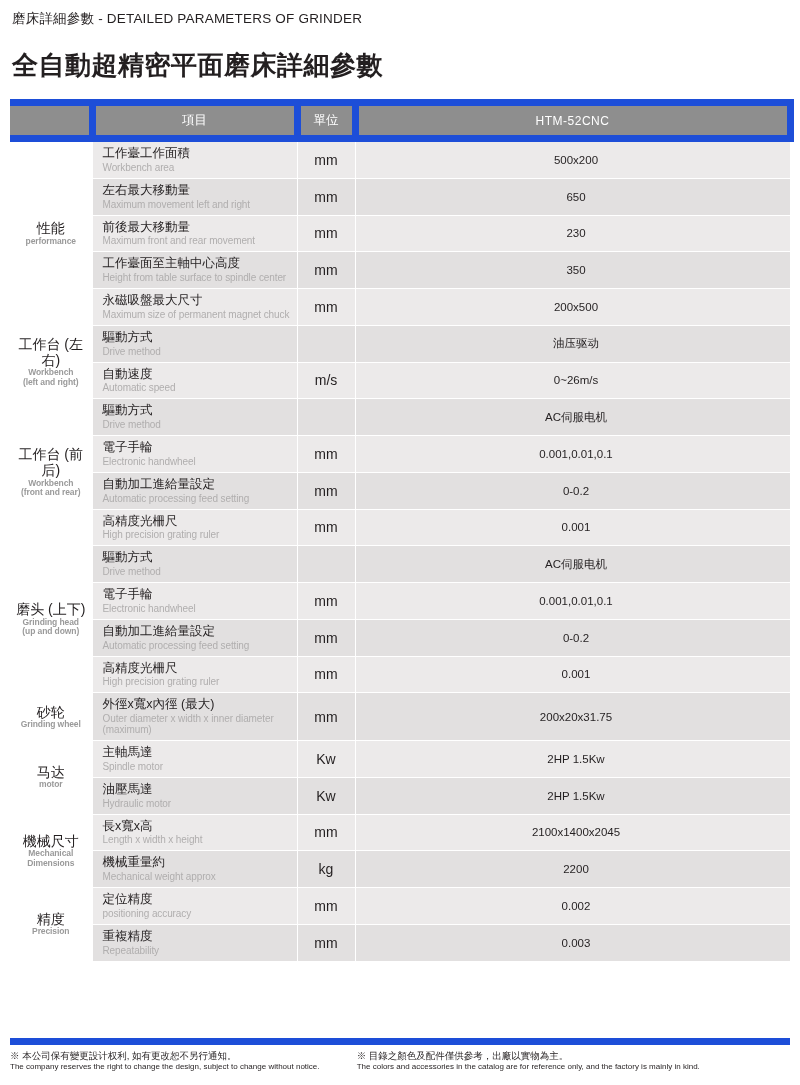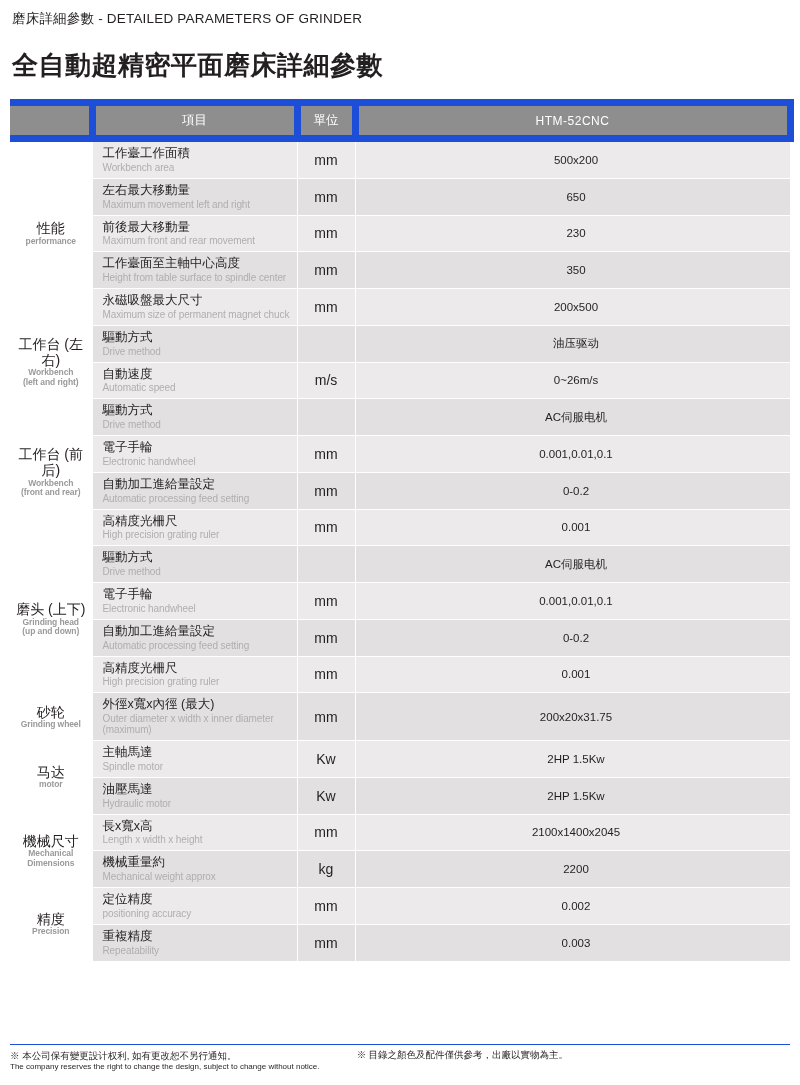--- a/index.html
+++ b/index.html
@@ -78,26 +78,26 @@
 
   tr.shadeA td.item, tr.shadeA td.unit, tr.shadeA td.val { background: #eceaea; margin-top: 12px; }
   tr.shadeB td.item, tr.shadeB td.unit, tr.shadeB td.val { background: #e2e0e0; }
 
   .rowline { height: 36px; }
 
   .footer {
     position: absolute;
     left: 10px; bottom: 8px;
     width: 780px;
-    border-top: 1px solid #1d4ed8;
+    border-top: 7px solid #1d4ed8;
     padding-top: 5px;
     display: flex;
   }
   .footer .col { flex: 1; line-height: 1.25; }
-  .footer .col.right { flex: 1.25; font-family: Liberation Serif, serif; }
+  .footer .col.right { flex: 1.25; }
   .footer .zh { font-size: 9.5px; color: #231f20; }
   .footer .en { font-size: 8px; color: #231f20; }
 </style>
 </head>
 <body>
 
 <div class="page">
 
   <div class="breadcrumb">磨床詳細參數 - DETAILED PARAMETERS OF GRINDER</div>
   <div class="main-title">全自動超精密平面磨床詳細參數</div>
@@ -342,16 +342,17 @@
     </tbody>
   </table>
 
   <div class="footer">
     <div class="col">
       <div class="zh">※ 本公司保有變更設计权利, 如有更改恕不另行通知。</div>
       <div class="en">The company reserves the right to change the design, subject to change without notice.</div>
     </div>
     <div class="col right">
       <div class="zh">※ 目錄之顏色及配件僅供參考，出廠以實物為主。</div>
+      <div class="en">The colors and accessories in the catalog are for reference only, and the factory is mainly in kind.</div>
     </div>
   </div>
 
 </div>
 
 </body></html>

